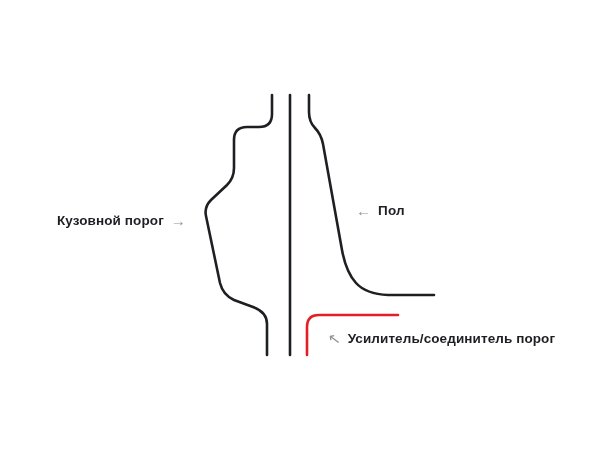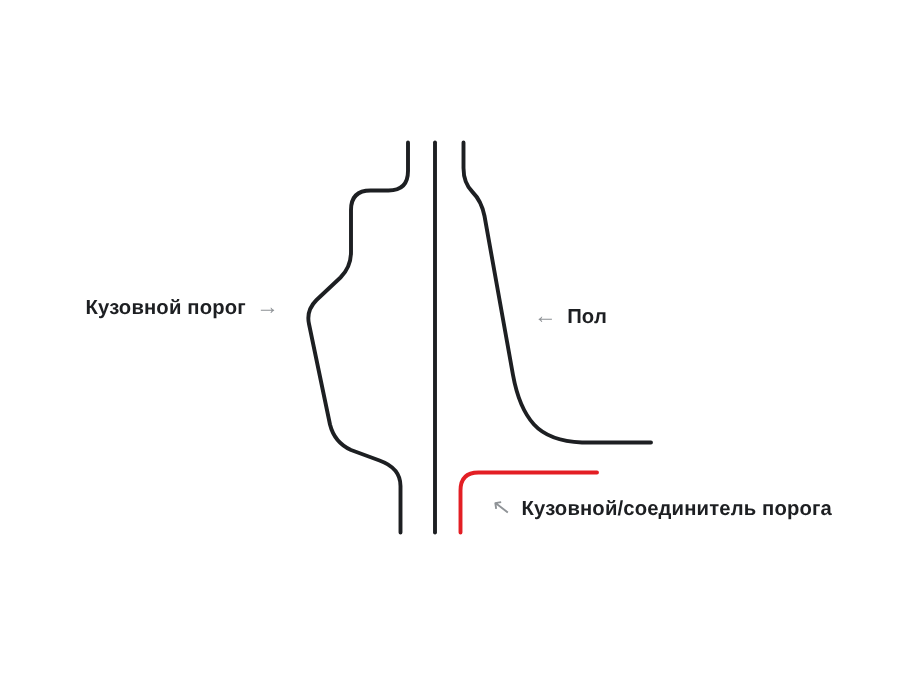--- a/index.html
+++ b/index.html
@@ -49,21 +49,21 @@
     color: var(--text);
     letter-spacing: 0.1px;
     white-space: nowrap;
   }
   .label .arrow {
     font-weight: 400;
     font-size: 15px;
     color: var(--arrow);
     line-height: 1;
   }
-  .label-sill  { left: 57px;  top: 197px; }
+  .label-sill  { left: 57px;  top: 213px; }
   .label-floor { left: 356px; top: 203px; }
   .label-reinforcement { left: 328px; top: 331px; }
   .label-reinforcement .arrow { transform: rotate(-8deg); }
 </style>
 </head>
 <body>
 
 <div class="canvas">
 
   <svg class="diagram" width="600" height="450" viewBox="0 0 600 450">
@@ -105,16 +105,16 @@
     <span class="arrow">→</span>
   </div>
 
   <div class="label label-floor">
     <span class="arrow">←</span>
     <span>Пол</span>
   </div>
 
   <div class="label label-reinforcement">
     <span class="arrow">↖</span>
-    <span>Кузовной/соединитель порога</span>
+    <span>Усилитель/соединитель порог</span>
   </div>
 
 </div>
 
 </body></html>

